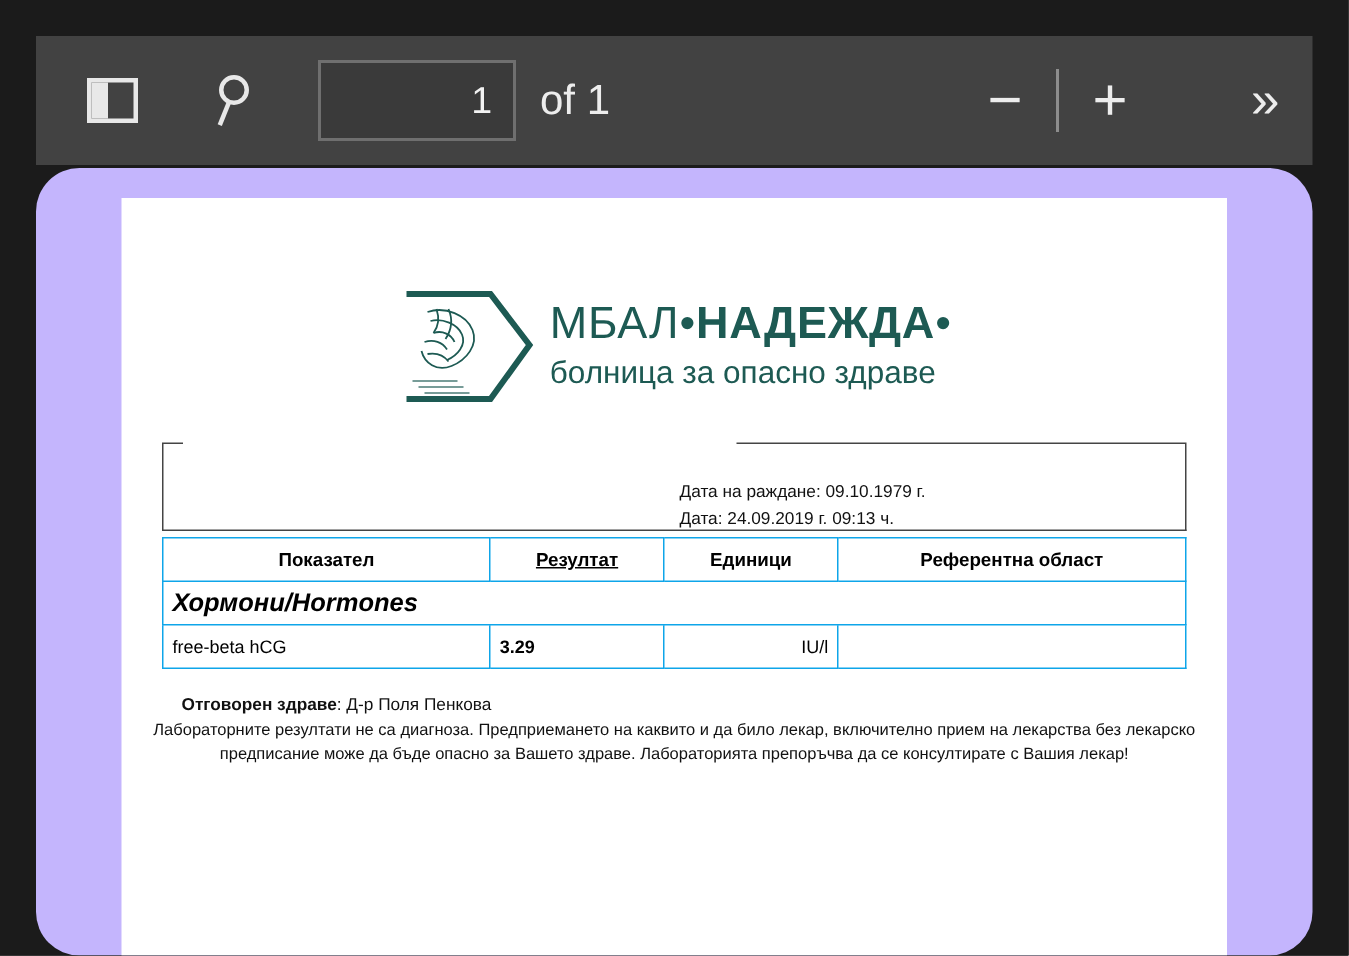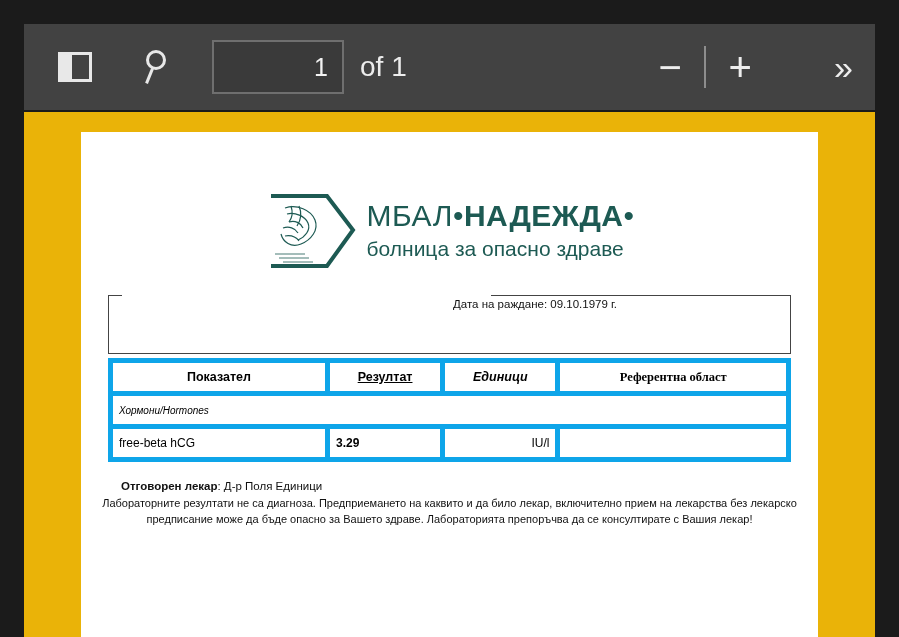--- a/index.html
+++ b/index.html
@@ -132,22 +132,23 @@
     cursor: pointer;
     user-select: none;
   }
   
   .doc-area {
     position: absolute;
     left: 24px;
     top: 112px;
     width: 851px;
     height: 525px;
-    background: #eab308;
+    background: #c4b5fd;
     overflow: hidden;
+    border-radius: 29px;
   }
   .page {
     position: absolute;
     left: 57px;
     top: 20px;
     width: 737px;
     height: 520px;
     background: #fff;
     box-sizing: border-box;
     padding: 0;
@@ -207,53 +208,53 @@
     content: "";
     position: absolute;
     right: -1px; top: -1px;
     width: 300px;
     height: 1px;
     background: #444;
   }
   .info-lines {
     position: absolute;
     left: 344px;
-    top: 0;
+    top: 24px;
     font-size: 11.5px;
     color: #111;
     line-height: 1.55;
   }
   
   table.results {
     margin: 4px 27px 0 27px;
     border-collapse: collapse;
     width: calc(100% - 54px);
     font-size: 12px;
     color: #000;
   }
   table.results th,
   table.results td {
-    border: 5px solid #0ea5e9;
+    border: 1px solid #0ea5e9;
     padding: 4px 6px;
     height: 20px;
   }
   table.results th {
     text-align: center;
     font-weight: bold;
     font-size: 12.5px;
   }
   .col-ind { width: 32%; }
   .col-res { width: 17%; text-decoration: underline; }
-  .col-unit { width: 17%; font-style: italic; }
-  .col-ref { width: 34%; font-family: Liberation Serif, serif; }
+  .col-unit { width: 17%; }
+  .col-ref { width: 34%; }
   .group-row td {
     border: none;
     font-style: italic;
-    font-weight: normal;
-    font-size: 10px;
+    font-weight: bold;
+    font-size: 17px;
     padding-left: 8px;
     padding-top: 7px;
     padding-bottom: 3px;
   }
   td.val {
     font-weight: bold;
   }
   td.unit { text-align: right; }
   
   .footer {
@@ -333,20 +334,21 @@
           <div class="logo-line1">
             <span>МБАЛ</span><span>•</span><b>НАДЕЖДА</b><span>•</span>
           </div>
           <div class="logo-line2">болница за опасно здраве</div>
         </div>
       </div>
 
       <div class="info-block">
         <div class="info-lines">
           <div>Дата на раждане: 09.10.1979 г.</div>
+          <div>Дата: 24.09.2019 г. 09:13 ч.</div>
         </div>
       </div>
 
       <table class="results">
         <thead>
           <tr>
             <th class="col-ind">Показател</th>
             <th class="col-res">Резултат</th>
             <th class="col-unit">Единици</th>
             <th class="col-ref">Референтна област</th>
@@ -360,20 +362,20 @@
             <td>free-beta hCG</td>
             <td class="val">3.29</td>
             <td class="unit">IU/l</td>
             <td></td>
           </tr>
         </tbody>
       </table>
 
       <div class="footer">
         <div class="doctor">
-          <b>Отговорен лекар</b><span>: Д-р Поля Единици</span>
+          <b>Отговорен здраве</b><span>: Д-р Поля Пенкова</span>
         </div>
       </div>
       <div class="disclaimer">Лабораторните резултати не са диагноза. Предприемането на каквито и да било лекар, включително прием на лекарства без лекарско предписание може да бъде опасно за Вашето здраве. Лабораторията препоръчва да се консултирате с Вашия лекар!</div>
 
     </div>
   </div>
 </div>
 
 </body></html>

